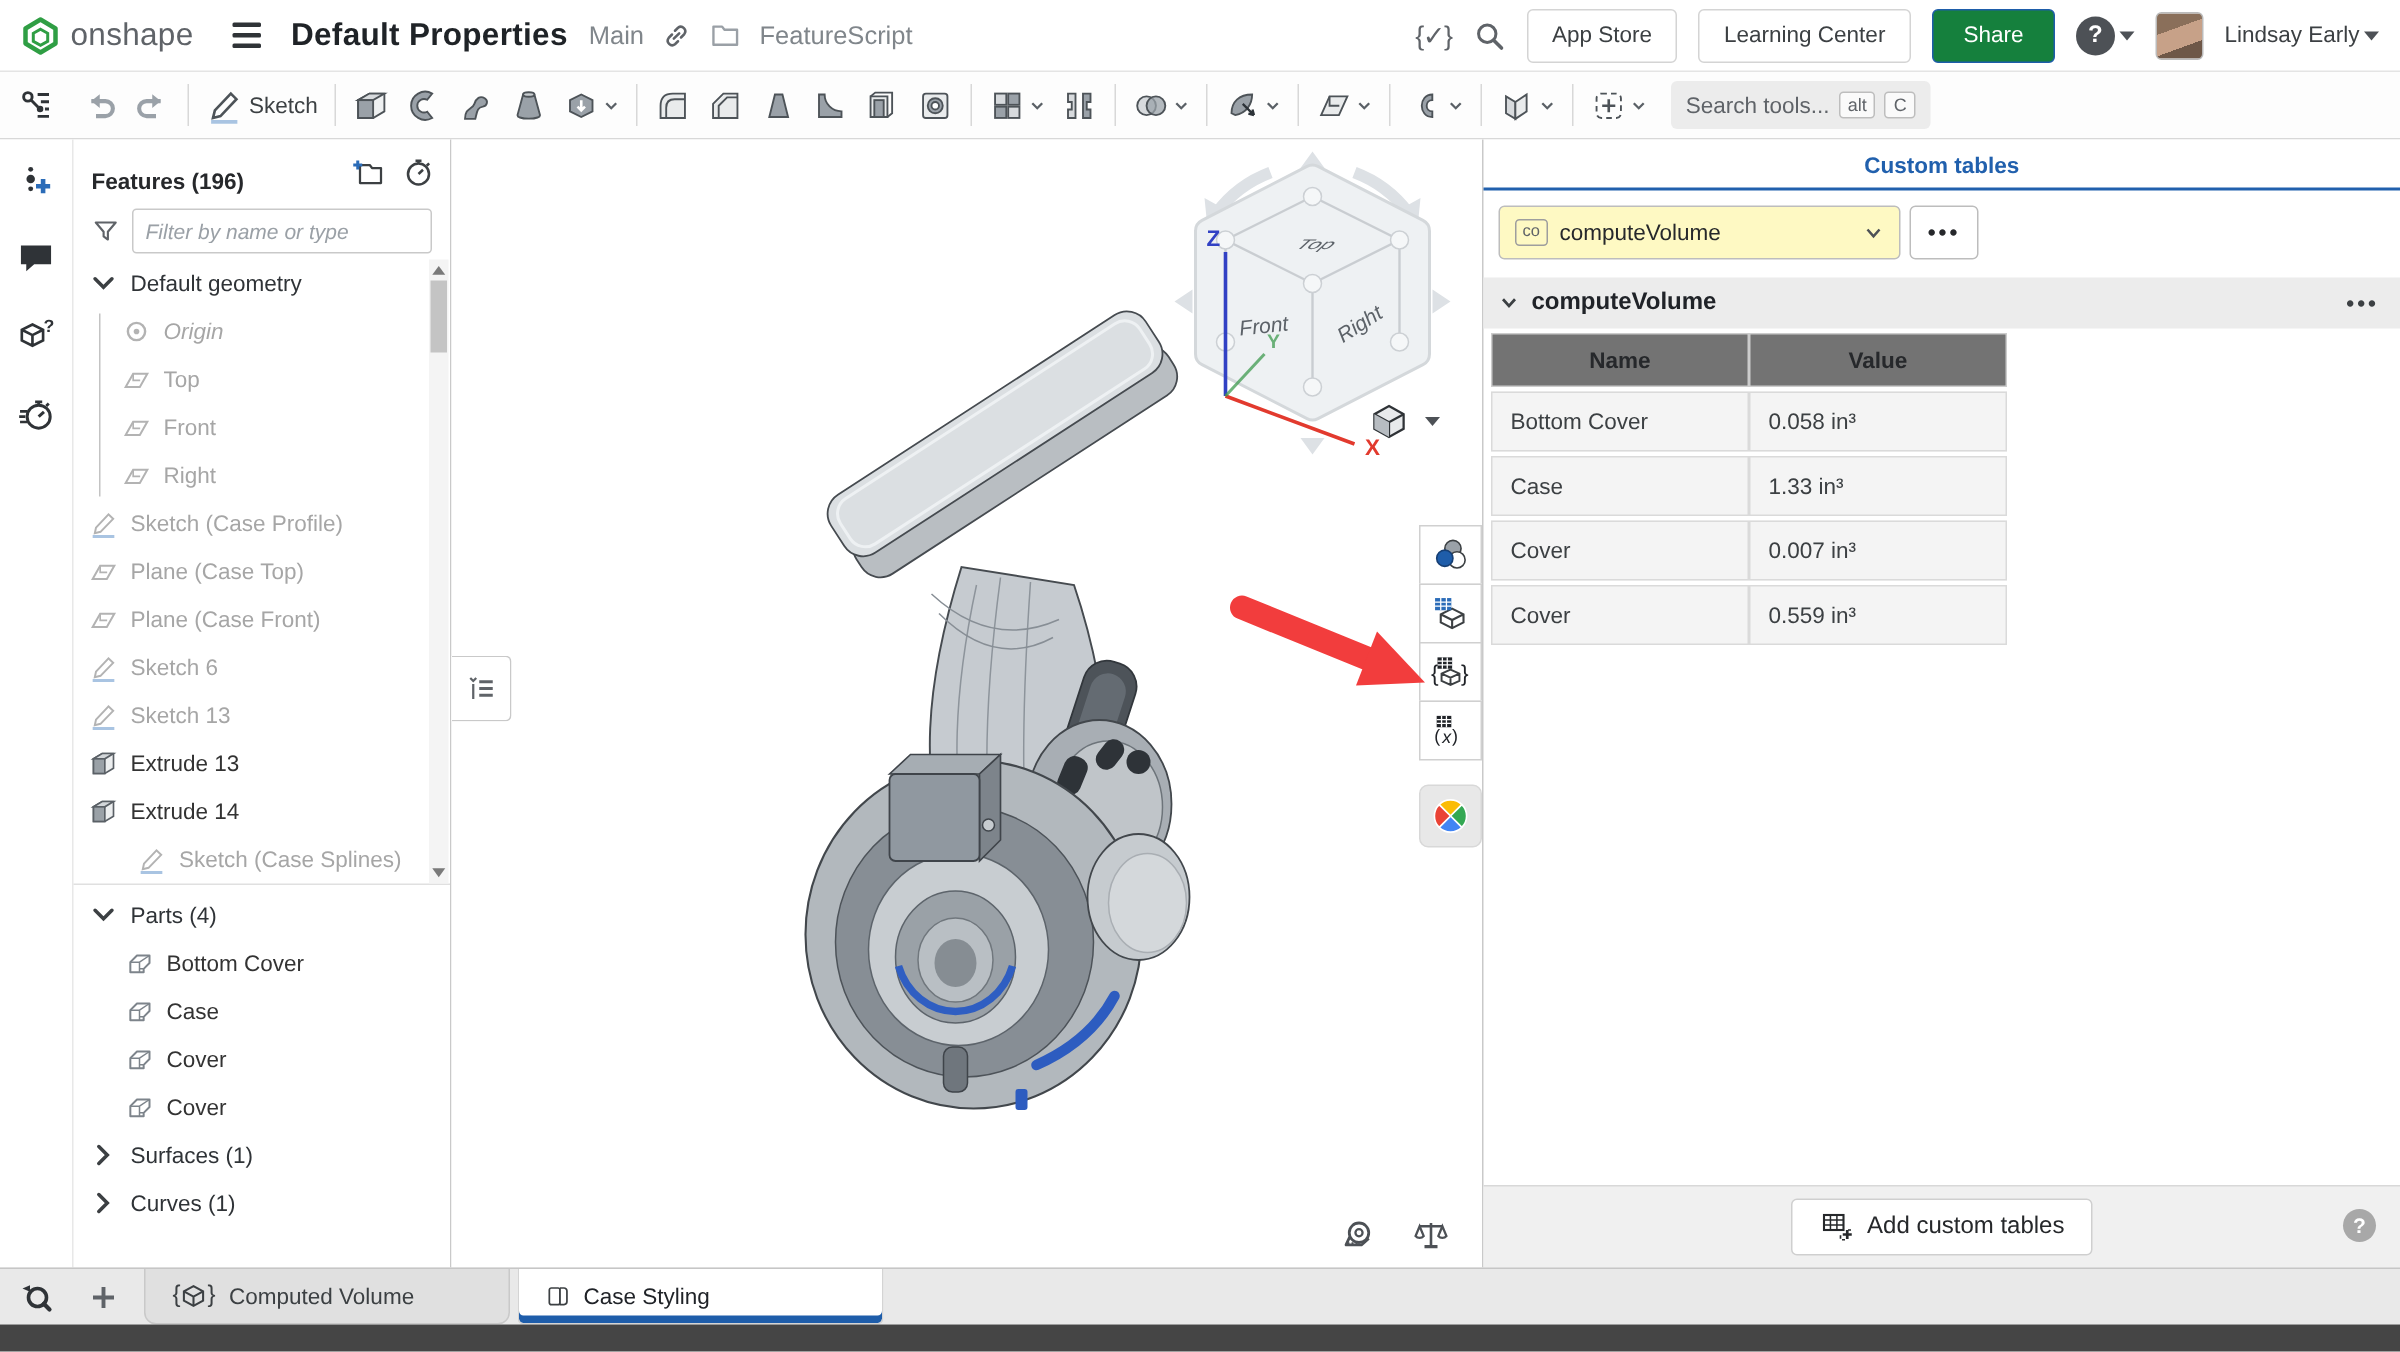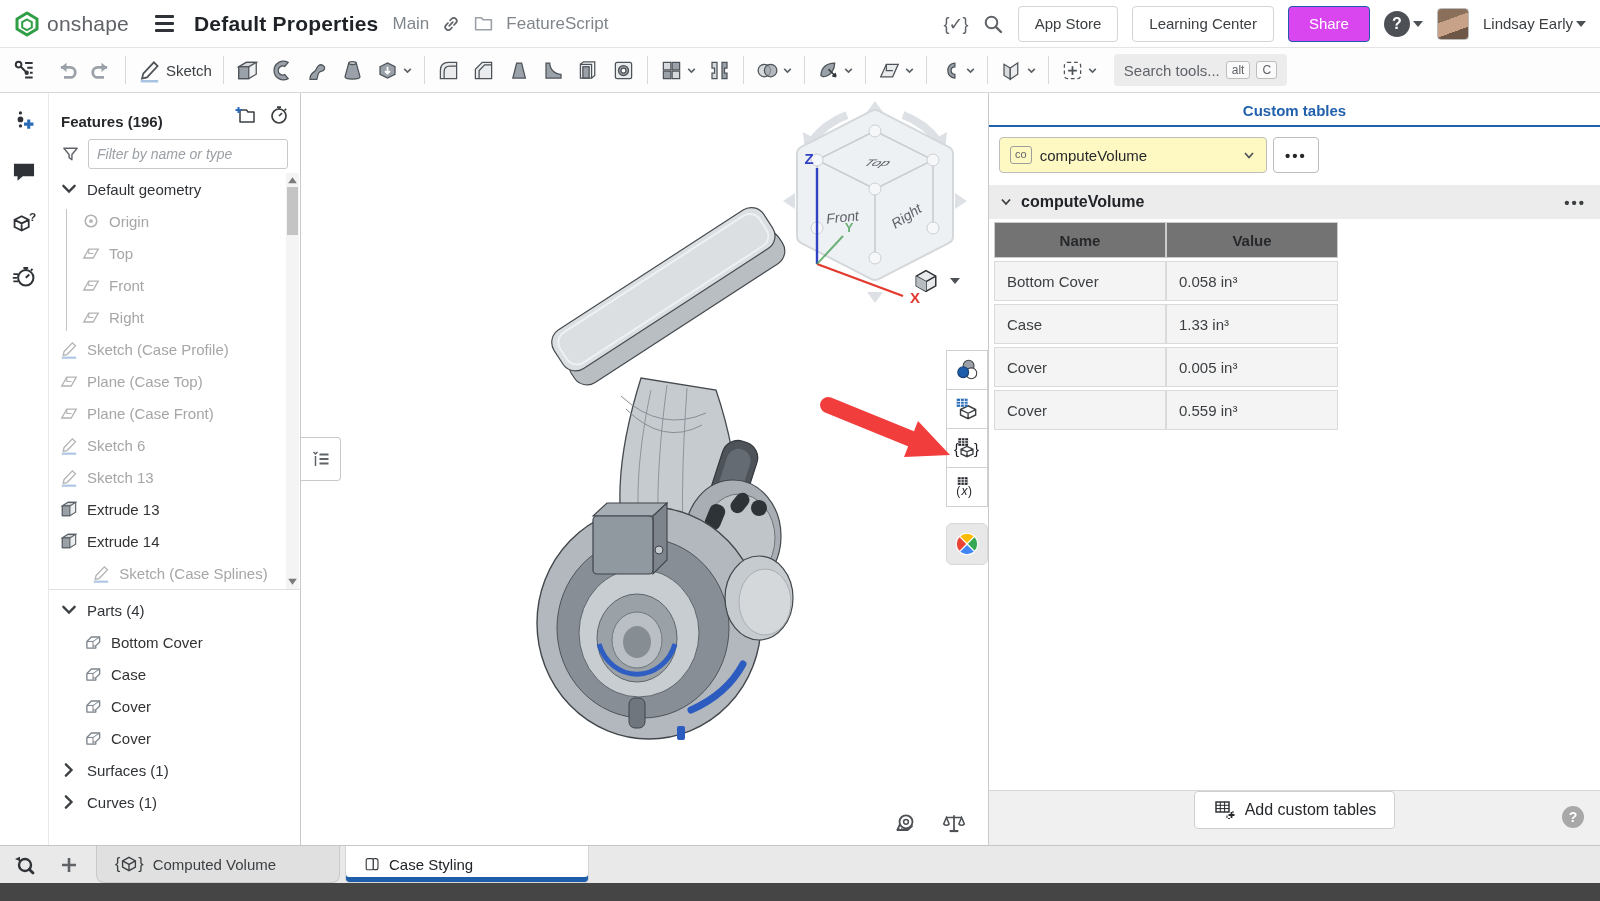--- a/index.html
+++ b/index.html
@@ -15,21 +15,21 @@
   .logo-text { font-size:21px; color:#5f6368; letter-spacing:.2px; }
   .hamburger { display:flex; flex-direction:column; gap:4px; margin:0 8px 0 14px; cursor:pointer; }
   .hamburger i { display:block; width:19px; height:3px; background:#2f3337; border-radius:1px; }
   .doc-title { font-size:21px; font-weight:bold; color:#1f2327; letter-spacing:.2px; }
   .workspace { font-size:17px; color:#80868b; margin-left:2px; }
   .fs-name { font-size:17px; color:#80868b; }
   .tb-right { margin-left:auto; display:flex; align-items:center; gap:14px; }
   .fs-glyph { font-size:18px; color:#5f6368; letter-spacing:-1px; }
   .tb-btn { height:36px; padding:0 16px; border:1px solid #d4d4d4; border-radius:4px; background:#fff;
     font-size:15px; color:#3c4043; display:flex; align-items:center; cursor:pointer; }
-  .tb-btn.share { background:#d946ef; border-color:#1e5daa; color:#fff; padding:0 20px; }
+  .tb-btn.share { background:#15803d; border-color:#1e5daa; color:#fff; padding:0 20px; }
   .help-circle { width:26px; height:26px; border-radius:50%; background:#4d5156; color:#fff;
     font-weight:bold; font-size:16px; display:flex; align-items:center; justify-content:center; }
   .caret { width:0; height:0; border-left:5px solid transparent; border-right:5px solid transparent;
     border-top:6px solid #4d5156; margin-left:3px; }
   .avatar { width:32px; height:32px; border-radius:4px;
     background:linear-gradient(160deg,#8a6f5a 0 35%, #c7a188 35% 70%, #6e5747 70%); border:1px solid #bbb; }
   .user-name { font-size:15px; color:#3c4043; }
 
   
   .toolbar { position:absolute; left:0; top:48px; width:1600px; height:45px; background:#fdfdfd;
@@ -111,21 +111,21 @@
     gap:8px; padding:0 14px 0 10px; cursor:pointer; }
   .rp-section svg { width:14px; height:14px; color:#3c4043; }
   .rp-section .sec-title { font-size:16px; font-weight:bold; color:#202328; }
   .rp-section .dots { margin-left:auto; letter-spacing:2px; color:#3c4043; font-weight:bold; }
   .rp-table { border-collapse:separate; border-spacing:0 3px; margin:0 0 0 5px; }
   .rp-table th { width:172px; height:36px; background:#737373; border:1px solid #cccccc;
     font-size:15px; font-weight:bold; color:#26282b; }
   .rp-table td { width:172px; height:40px; background:#f4f4f4; border:1px solid #dadada;
     padding-left:12px; color:#3c4043; }
   .rp-footer { position:absolute; left:0; right:0; bottom:0; height:55px; background:#f0f0f0;
-    border-top:1px solid #d8d8d8; display:flex; }
+    border-top:1px solid #d8d8d8; display:flex; align-items:center; }
   .add-tables-btn { margin:0 auto; height:38px; background:#fff; border:1px solid #cfcfcf;
     border-radius:4px; display:flex; align-items:center; gap:8px; padding:0 18px; font-size:16px;
     color:#26282b; cursor:pointer; }
   .add-tables-btn svg { width:24px; height:24px; }
   .rp-help { position:absolute; right:16px; bottom:17px; width:22px; height:22px; border-radius:50%;
     background:#a8a8a8; color:#fff; font-weight:bold; font-size:14px; display:flex;
     align-items:center; justify-content:center; }
 
   
   .bottom-bar { position:absolute; left:0; top:845px; width:1600px; height:38px; background:#e9e9e9;
@@ -423,21 +423,21 @@
   <div class="fp-scroll">
     <div id="feature-tree">
         <div class="tree-row group" style="padding-left: 10px;">
           <span class="tree-icon">
             <svg viewBox="0 0 16 16">
               <path d="M3.5 5.5 L8 10 L12.5 5.5" fill="none" stroke="currentColor" stroke-width="1.9" stroke-linecap="round"></path>
             </svg>
           </span>
           <span class="tree-label">Default geometry</span>
         </div>
-        <div class="tree-row muted" style="padding-left: 32px;">
+        <div class="tree-row muted" style="padding-left: 32px; font-style: italic;">
           <span class="tree-icon">
             <svg viewBox="0 0 16 16">
               <circle cx="8" cy="8" r="4.6" fill="none" stroke="currentColor" stroke-width="1.3"></circle>
               <circle cx="8" cy="8" r="1.5" fill="currentColor"></circle>
             </svg>
           </span>
           <span class="tree-label">Origin</span>
         </div>
         <div class="tree-row muted" style="padding-left: 32px;">
           <span class="tree-icon">
@@ -815,21 +815,21 @@
         <tr>
           <td>Bottom Cover</td>
           <td>0.058 in³</td>
         </tr>
         <tr>
           <td>Case</td>
           <td>1.33 in³</td>
         </tr>
         <tr>
           <td>Cover</td>
-          <td>0.005 in³</td>
+          <td>0.007 in³</td>
         </tr>
         <tr>
           <td>Cover</td>
           <td>0.559 in³</td>
         </tr>
       </tbody>
   </table>
   <div class="rp-footer">
     <button class="add-tables-btn">
       <svg viewBox="0 0 24 24">

